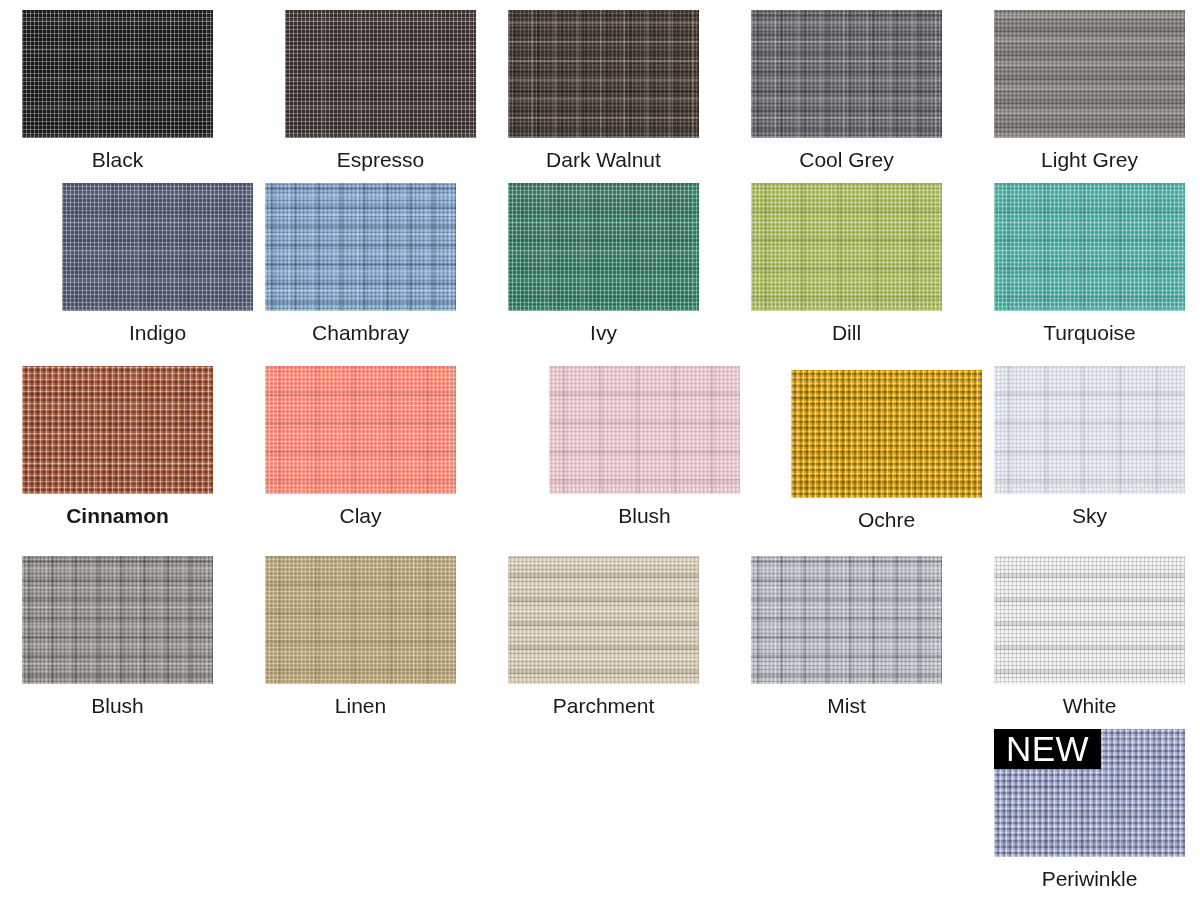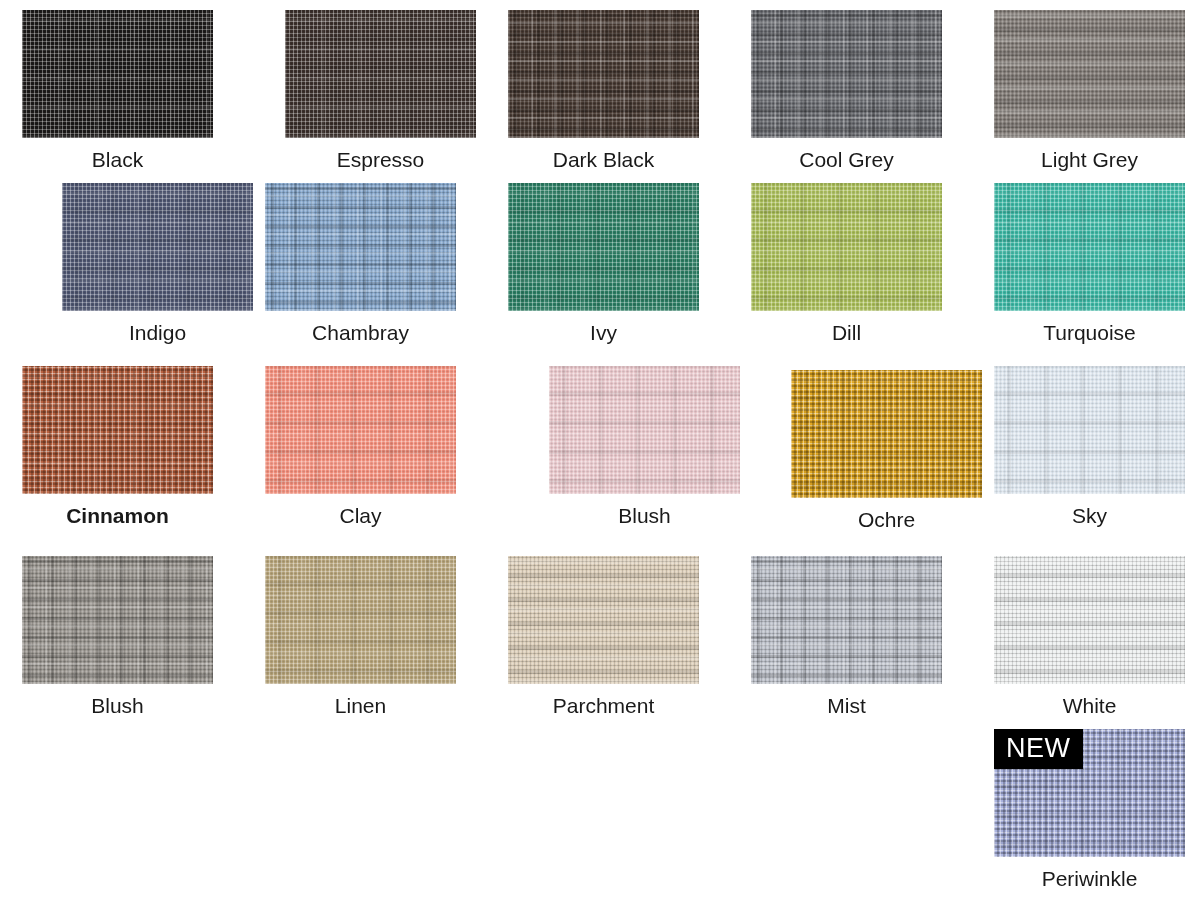--- a/index.html
+++ b/index.html
@@ -174,21 +174,21 @@
     padding-top: 11px;
     white-space: nowrap;
   }
 
   .new-badge {
     position: absolute;
     left: 0;
     top: 0;
     background: #000000;
     color: #ffffff;
-    font-size: 27px;
+    font-size: 35px;
     line-height: 27px;
     letter-spacing: 0.5px;
     padding: 6px 12px 7px 12px;
     font-family: "Liberation Sans", sans-serif;
     z-index: 3;
   }
 </style>
 </head>
 <body style="background: rgb(255, 255, 255);">
 
@@ -205,21 +205,21 @@
         <div class="weave"></div>
         <div class="slub"></div>
       </div>
       <span class="swatch-label" style="width: 191px; color: rgb(26, 26, 26);">Espresso</span>
     </div>
     <div class="swatch-cell" style="left: 508px; top: 10px;">
       <div class="swatch-tile hatch" style="background: rgb(74, 60, 52); width: 191px; height: 128px;">
         <div class="weave"></div>
         <div class="slub"></div>
       </div>
-      <span class="swatch-label" style="width: 191px; color: rgb(26, 26, 26);">Dark Black</span>
+      <span class="swatch-label" style="width: 191px; color: rgb(26, 26, 26);">Dark Walnut</span>
     </div>
     <div class="swatch-cell" style="left: 751px; top: 10px;">
       <div class="swatch-tile hatch" style="background: rgb(107, 109, 114); width: 191px; height: 128px;">
         <div class="weave"></div>
         <div class="slub"></div>
       </div>
       <span class="swatch-label" style="width: 191px; color: rgb(26, 26, 26);">Cool Grey</span>
     </div>
     <div class="swatch-cell" style="left: 994px; top: 10px;">
       <div class="swatch-tile banded" style="background: rgb(134, 128, 123); width: 191px; height: 128px;">

